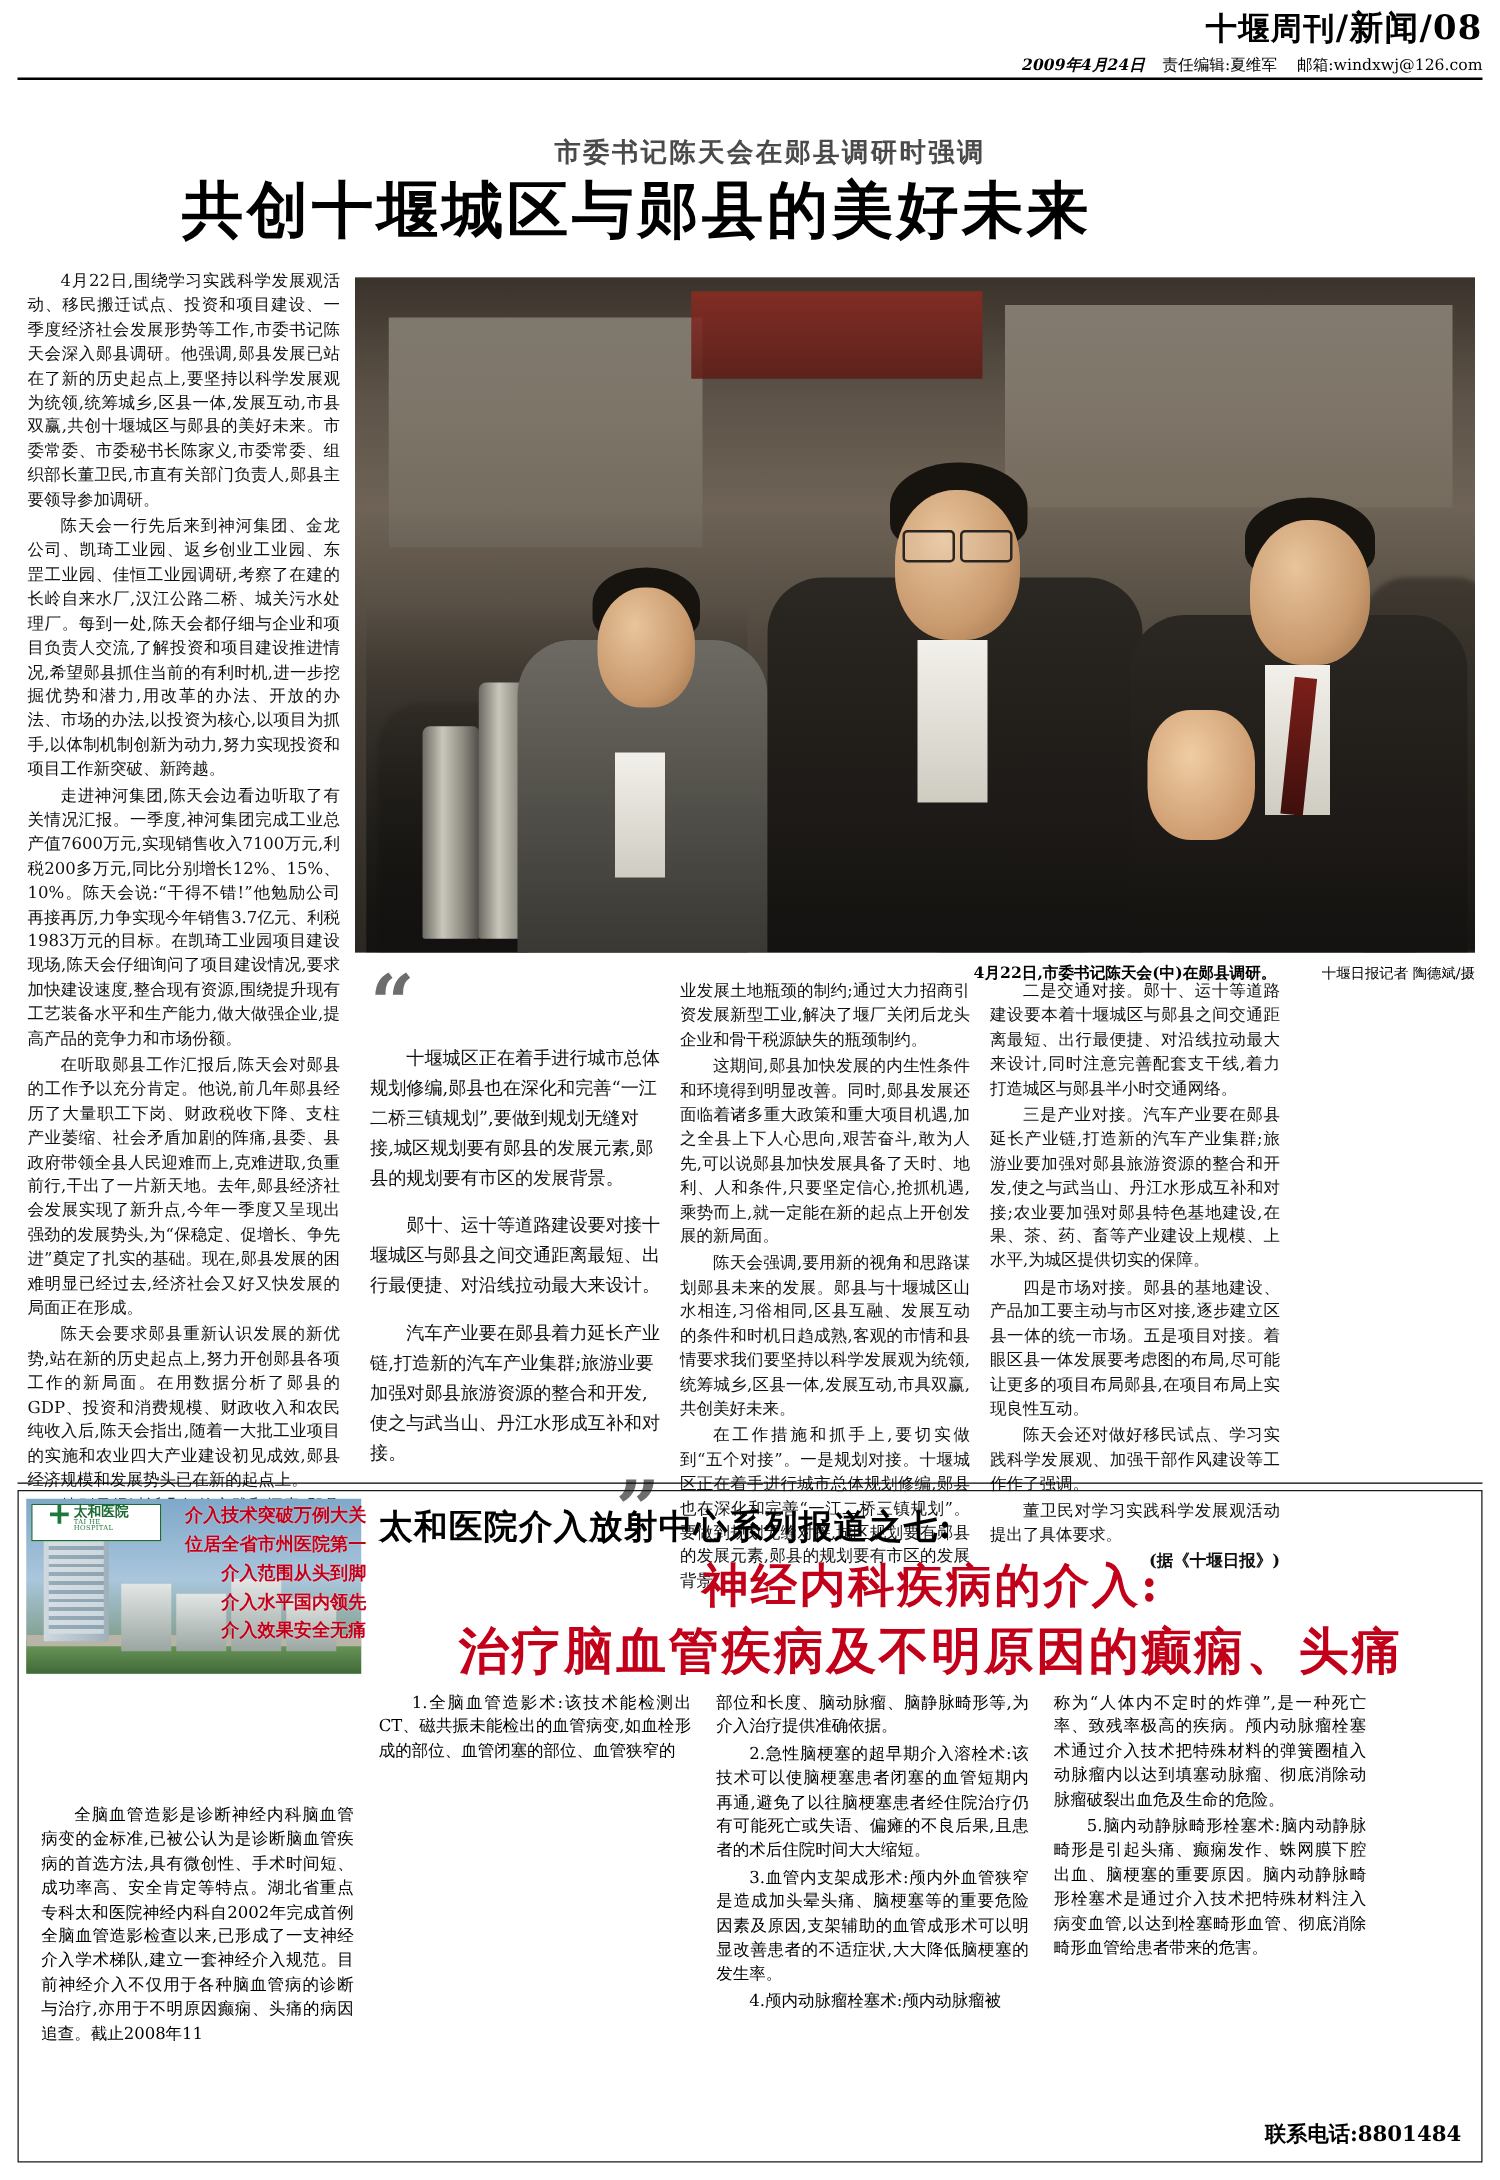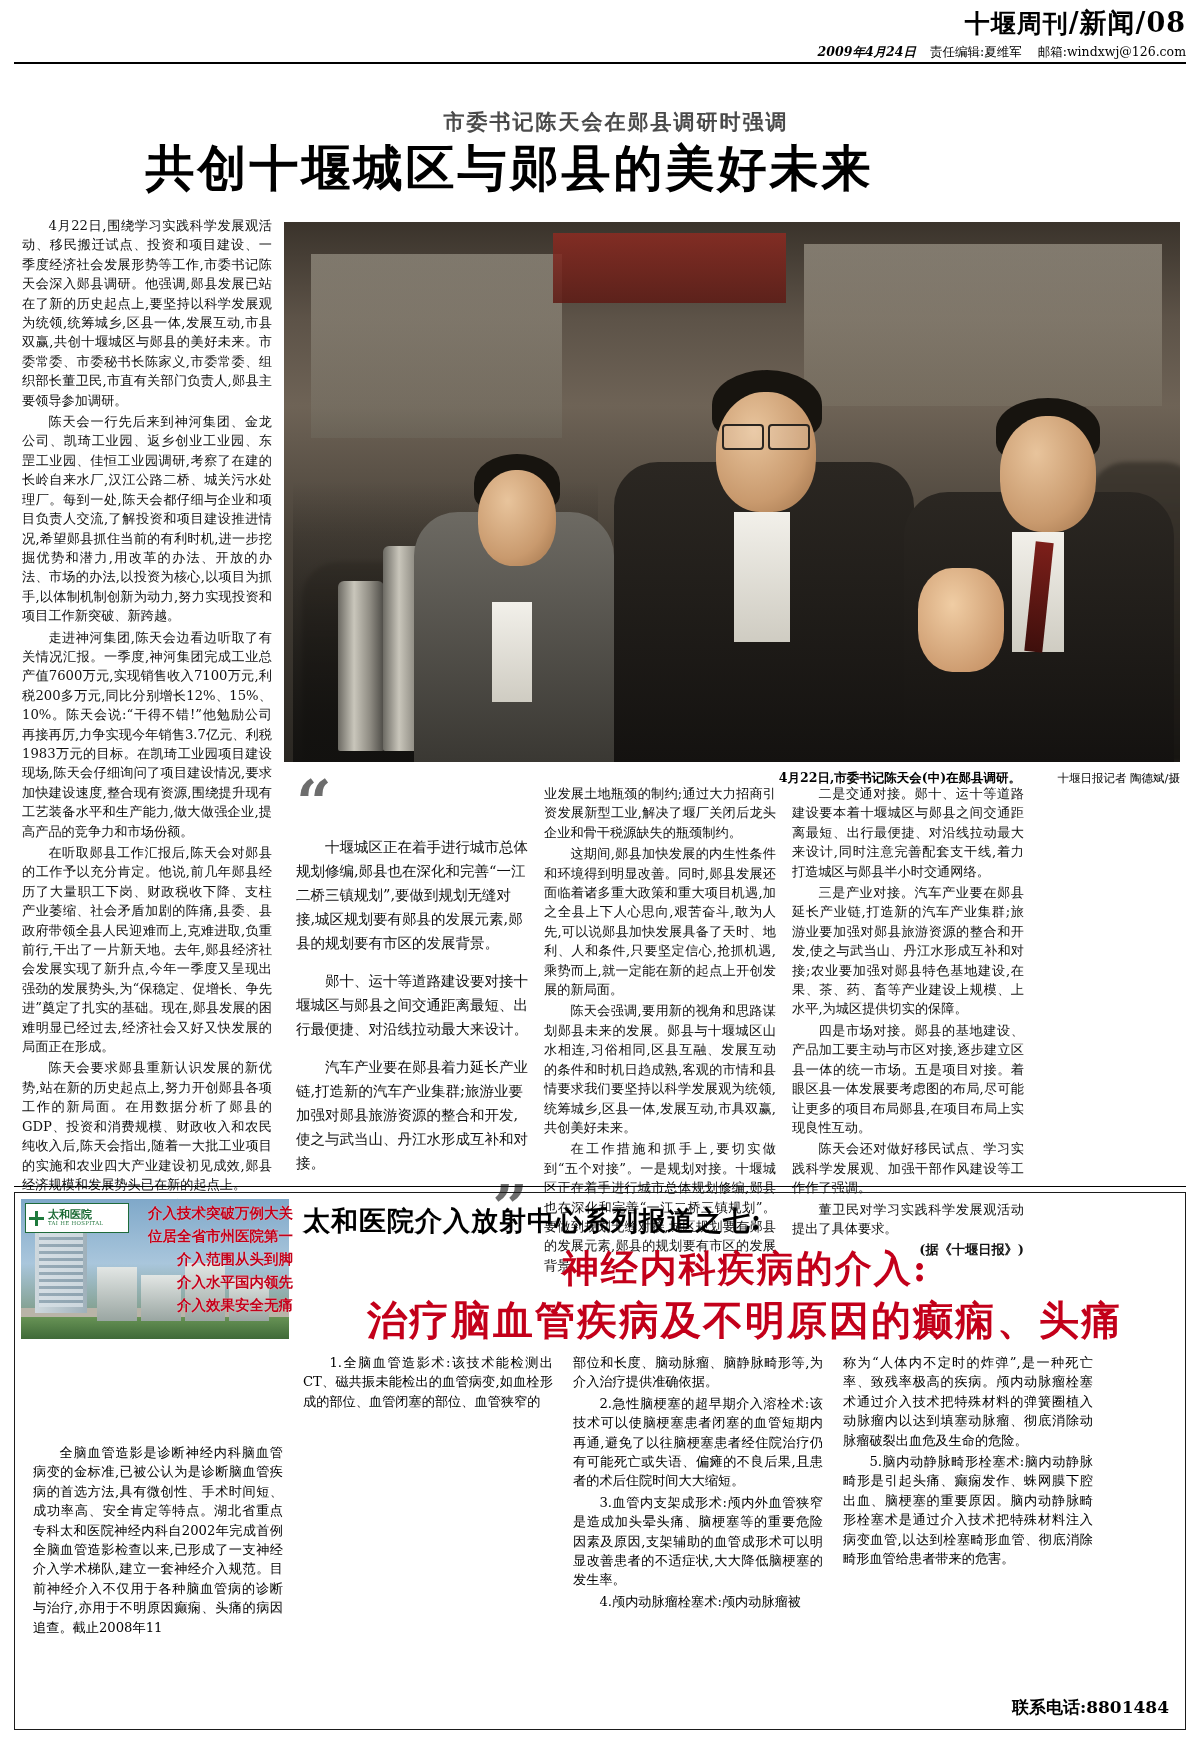--- a/index.html
+++ b/index.html
@@ -252,22 +252,22 @@
     top: 6px; left: 6px;
     width: 268px; height: 140px;
     overflow: hidden;
     background: linear-gradient(180deg,#7fa8c9 0%, #a9c6dc 46%, #6d8a63 100%);
   }
   .hosp-logo {
     position: absolute; top: 4px; left: 4px;
     width: 104px; height: 30px;
     background: #ffffff;
     border: 1px solid #1e6b3a;
-    display: flex; align-items: center; gap: 4px;
-    padding: 0 3px;
+    display: flex; align-items: flex-start; gap: 4px;
+    padding: 0 14px;
     box-sizing: border-box;
   }
   .cross {
     width: 15px; height: 15px; position: relative; flex: 0 0 auto;
   }
   .cross:before, .cross:after {
     content: ""; position: absolute; background: #1e7a3c;
   }
   .cross:before { left: 6px; top: 0; width: 3px; height: 15px; }
   .cross:after { top: 6px; left: 0; width: 15px; height: 3px; }

